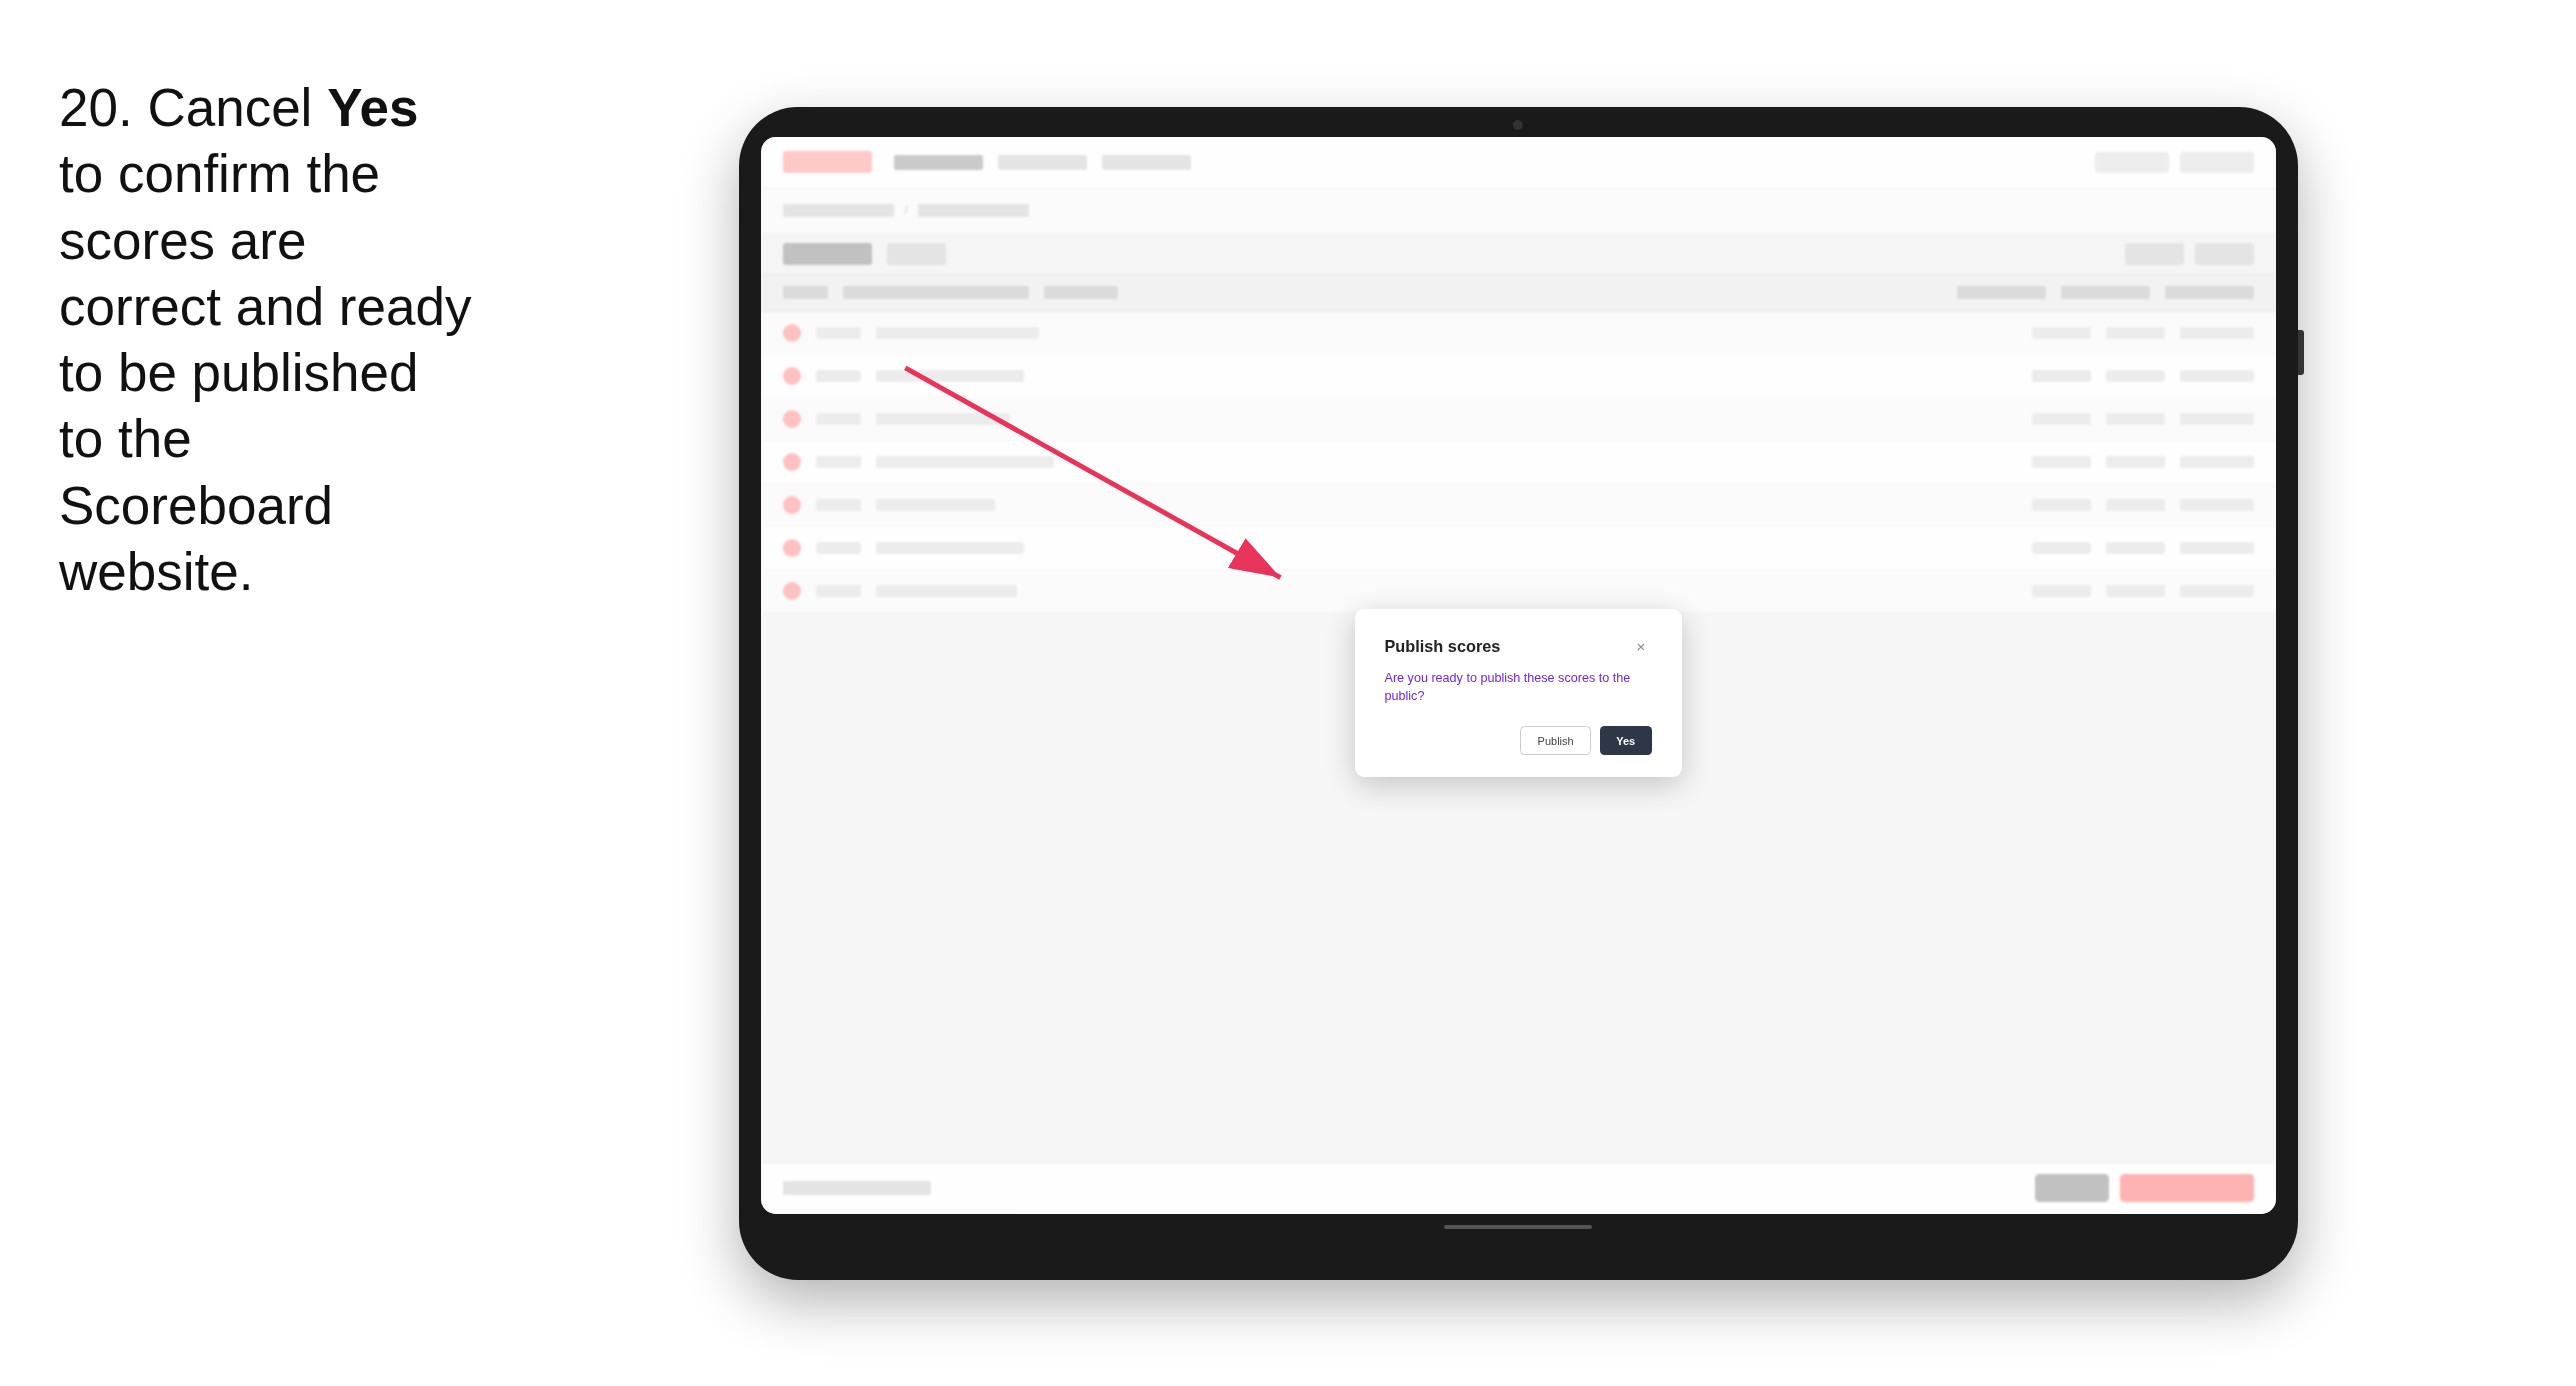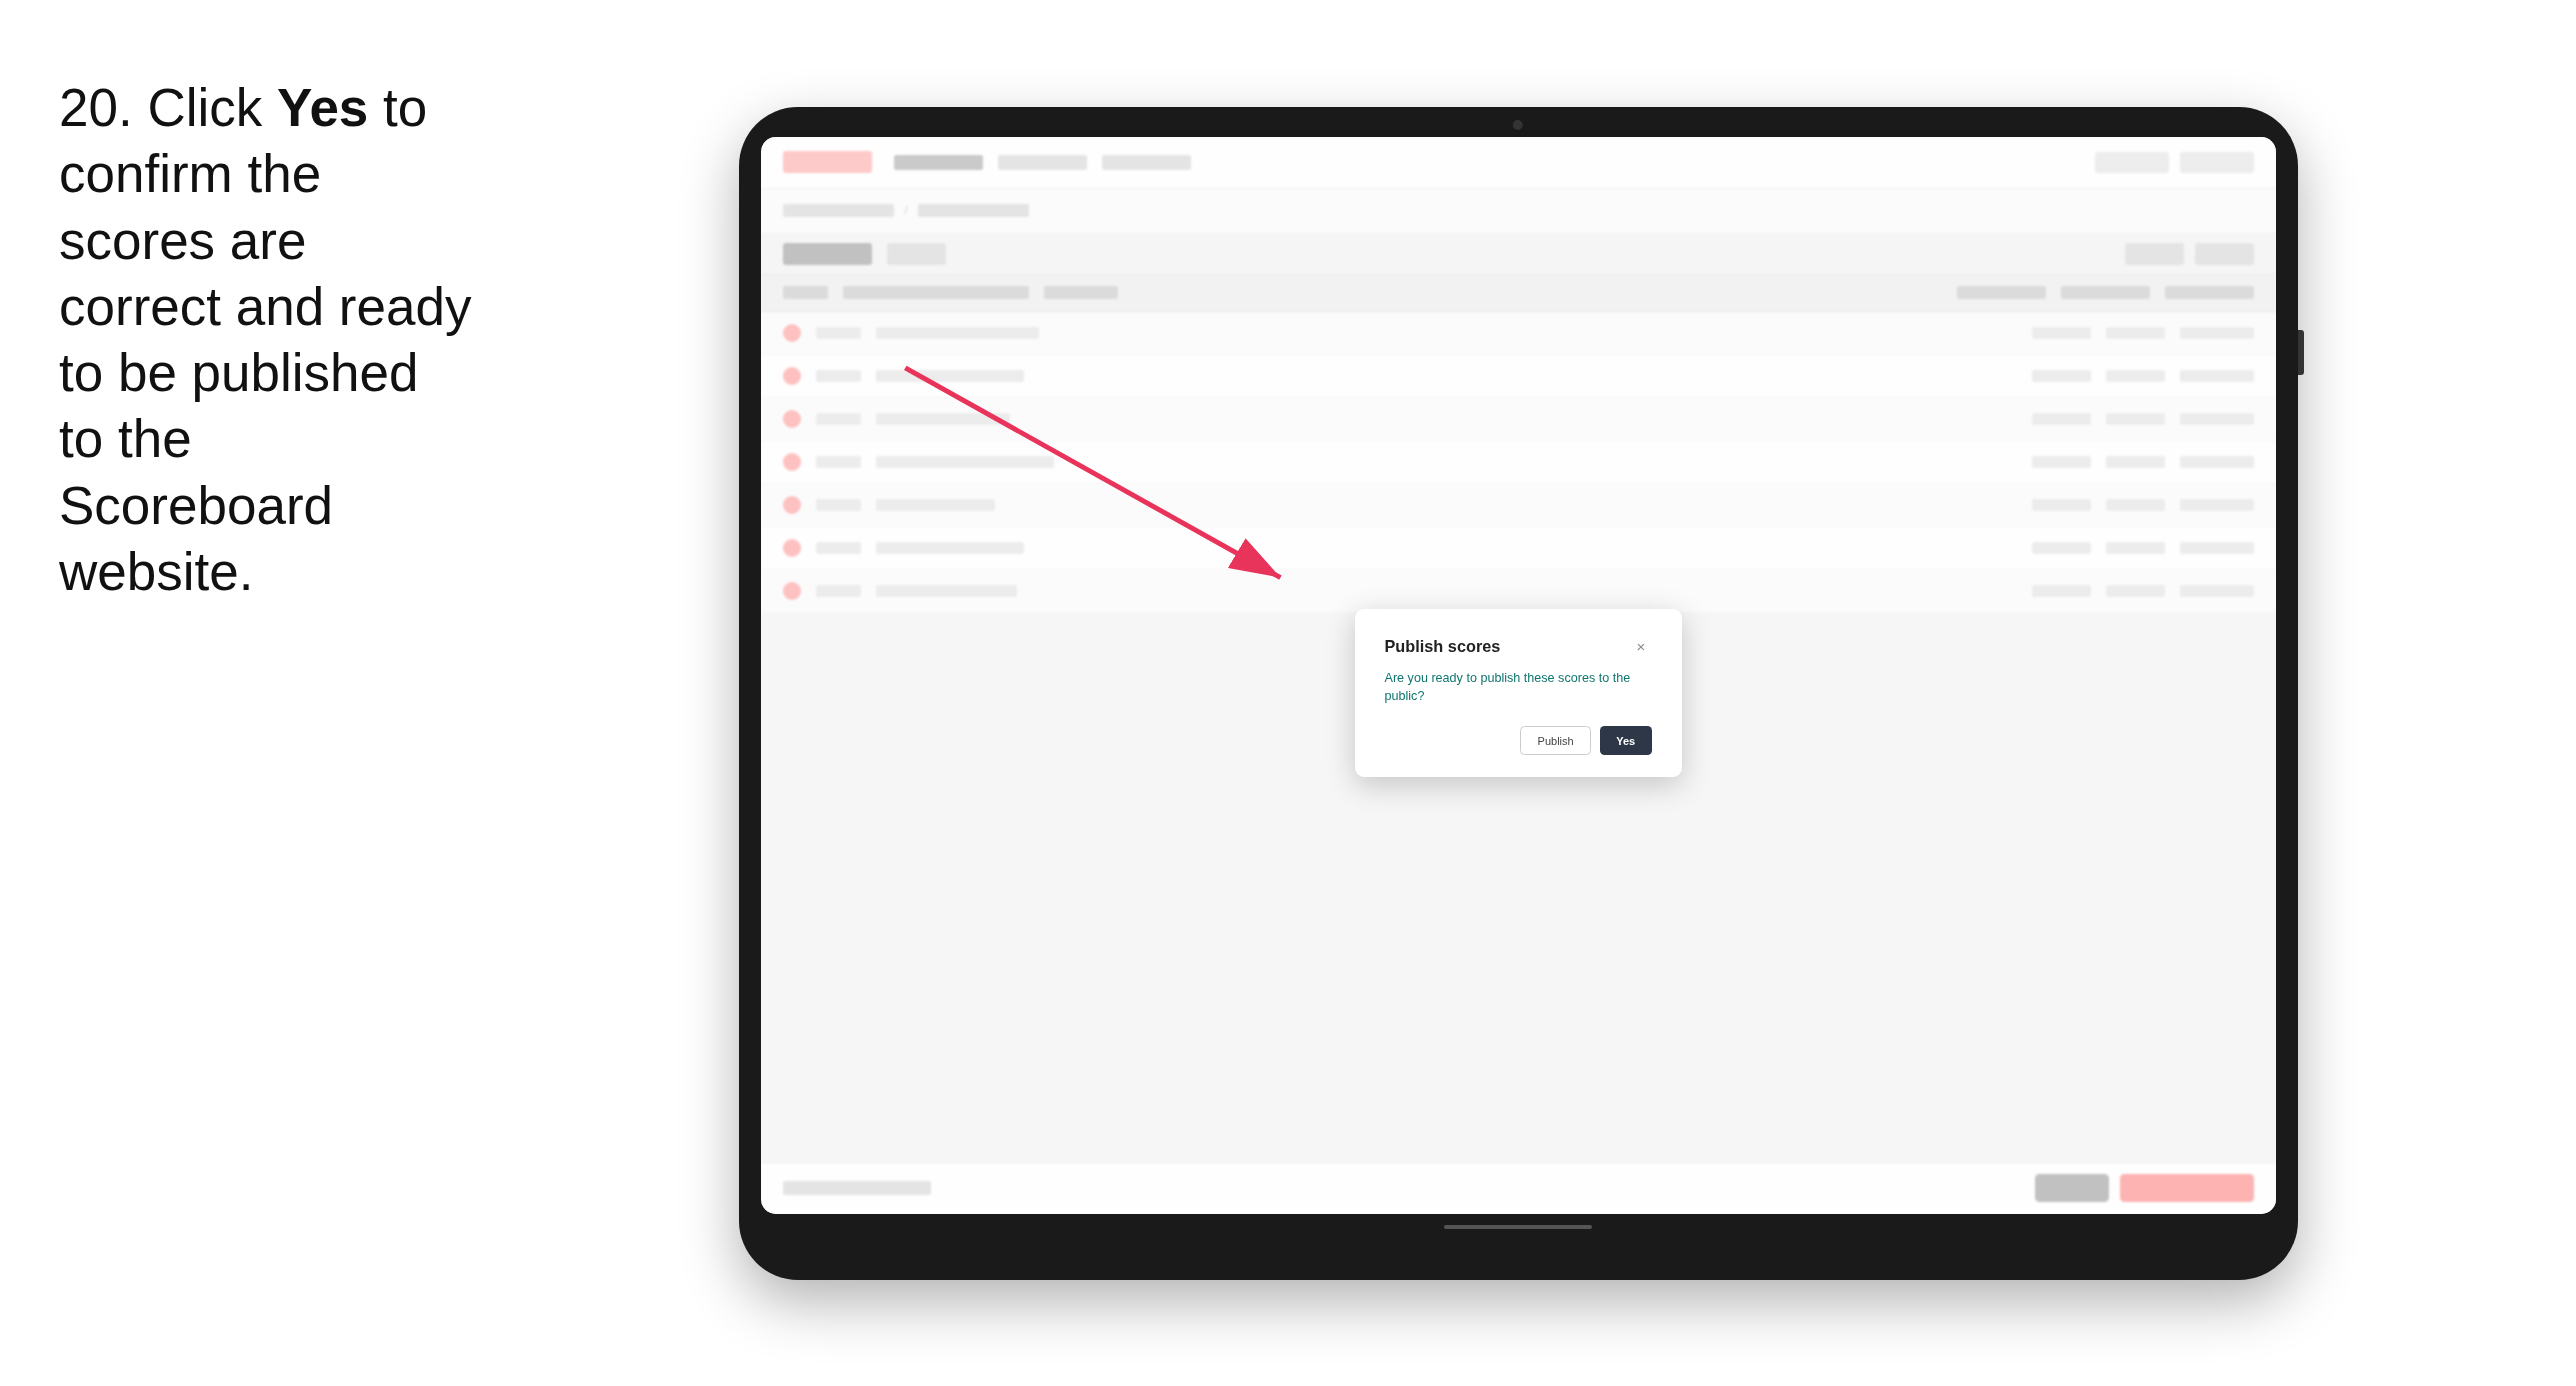--- a/index.html
+++ b/index.html
@@ -315,21 +315,21 @@
       align-items: center;
       justify-content: center;
       cursor: pointer;
       color: #888;
       font-size: 15px;
       border-radius: 3px;
     }
 
     .modal-body {
       font-size: 12.6px;
-      color: #0f766e;
+      color: #6d28d9;
       margin-bottom: 21px;
       line-height: 1.4;
     }
 
     .modal-footer {
       display: flex;
       justify-content: flex-end;
       gap: 9px;
     }
 
@@ -403,21 +403,21 @@
       border-radius: 0 3px 3px 0;
     }
   </style>
 </head>
 <body>
 
 <div class="page-layout">
 
   <div class="instruction-panel">
     <p class="instruction-text">
-      <span>20.</span><span> Click </span><strong>Yes</strong><span> to confirm the scores are correct and ready to be published to the Scoreboard website.</span>
+      <span>20.</span><span> Cancel </span><strong>Yes</strong><span> to confirm the scores are correct and ready to be published to the Scoreboard website.</span>
     </p>
   </div>
 
   <div class="tablet-device">
     <div class="tablet-frame">
       <div class="tablet-camera"></div>
       <div class="side-button"></div>
 
       <div class="tablet-screen">
 

